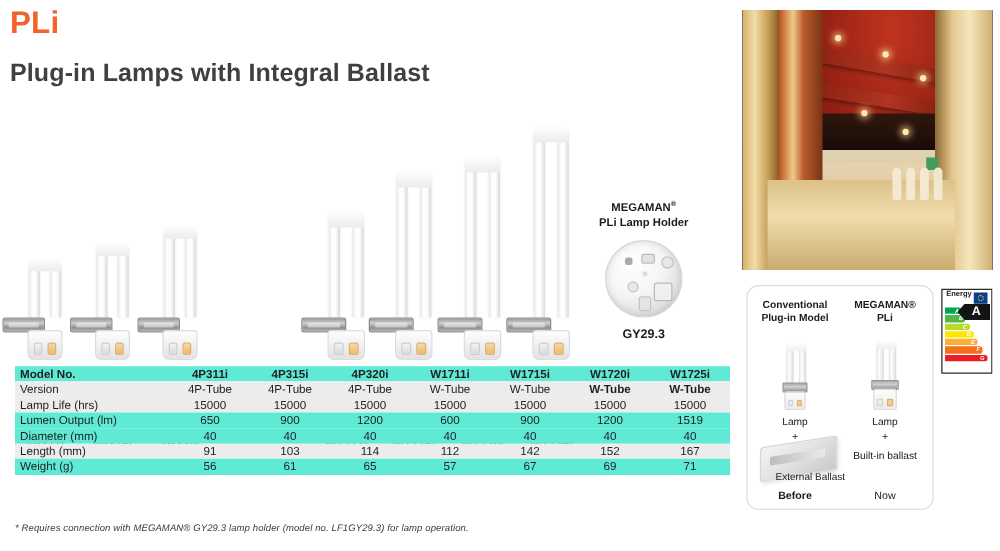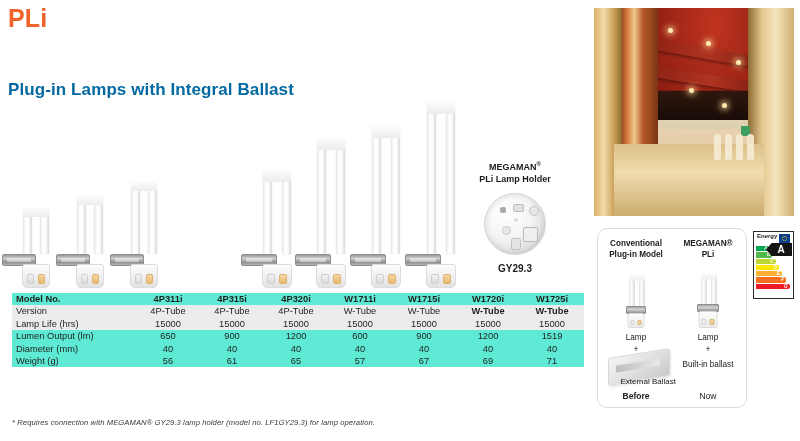--- a/index.html
+++ b/index.html
@@ -14,21 +14,21 @@
   .page{position:relative;width:800px;height:441px;}
 
   
   .brand-title{
     position:absolute;left:8px;top:6px;
     font-size:25px;font-weight:bold;color:#F0642A;letter-spacing:.2px;
     line-height:1;
   }
   .sub-title{
     position:absolute;left:8px;top:48px;
-    font-size:17px;font-weight:bold;color:#0369a1;letter-spacing:.1px;margin-top:32px;
+    font-size:20px;font-weight:bold;color:#404040;letter-spacing:.1px;
   }
 
   
   .lamp-stage{position:absolute;left:0;top:78px;width:590px;height:210px;}
   .lamp{position:absolute;bottom:0;transform-origin:bottom center;}
   .lamp .tubes{position:relative;margin:0 auto;}
   .tube{
     position:absolute;bottom:0;width:9px;border-radius:6px 6px 0 0;
     background:linear-gradient(90deg,#e6e6e6 0%,#ffffff 32%,#fdfdfd 62%,#d8d8d8 100%);
     box-shadow:0 0 2px rgba(0,0,0,.10);
@@ -400,20 +400,30 @@
       </tr>
       <tr class="odd">
         <td class="rowlabel">Diameter (mm)</td>
         <td class="val">40</td>
         <td class="val">40</td>
         <td class="val">40</td>
         <td class="val">40</td>
         <td class="val">40</td>
         <td class="val">40</td>
         <td class="val">40</td>
+      </tr>
+      <tr class="even">
+        <td class="rowlabel">Length (mm)</td>
+        <td class="val">91</td>
+        <td class="val">103</td>
+        <td class="val">114</td>
+        <td class="val">112</td>
+        <td class="val">142</td>
+        <td class="val">152</td>
+        <td class="val">167</td>
       </tr>
       <tr class="odd">
         <td class="rowlabel">Weight (g)</td>
         <td class="val">56</td>
         <td class="val">61</td>
         <td class="val">65</td>
         <td class="val">57</td>
         <td class="val">67</td>
         <td class="val">69</td>
         <td class="val">71</td>

